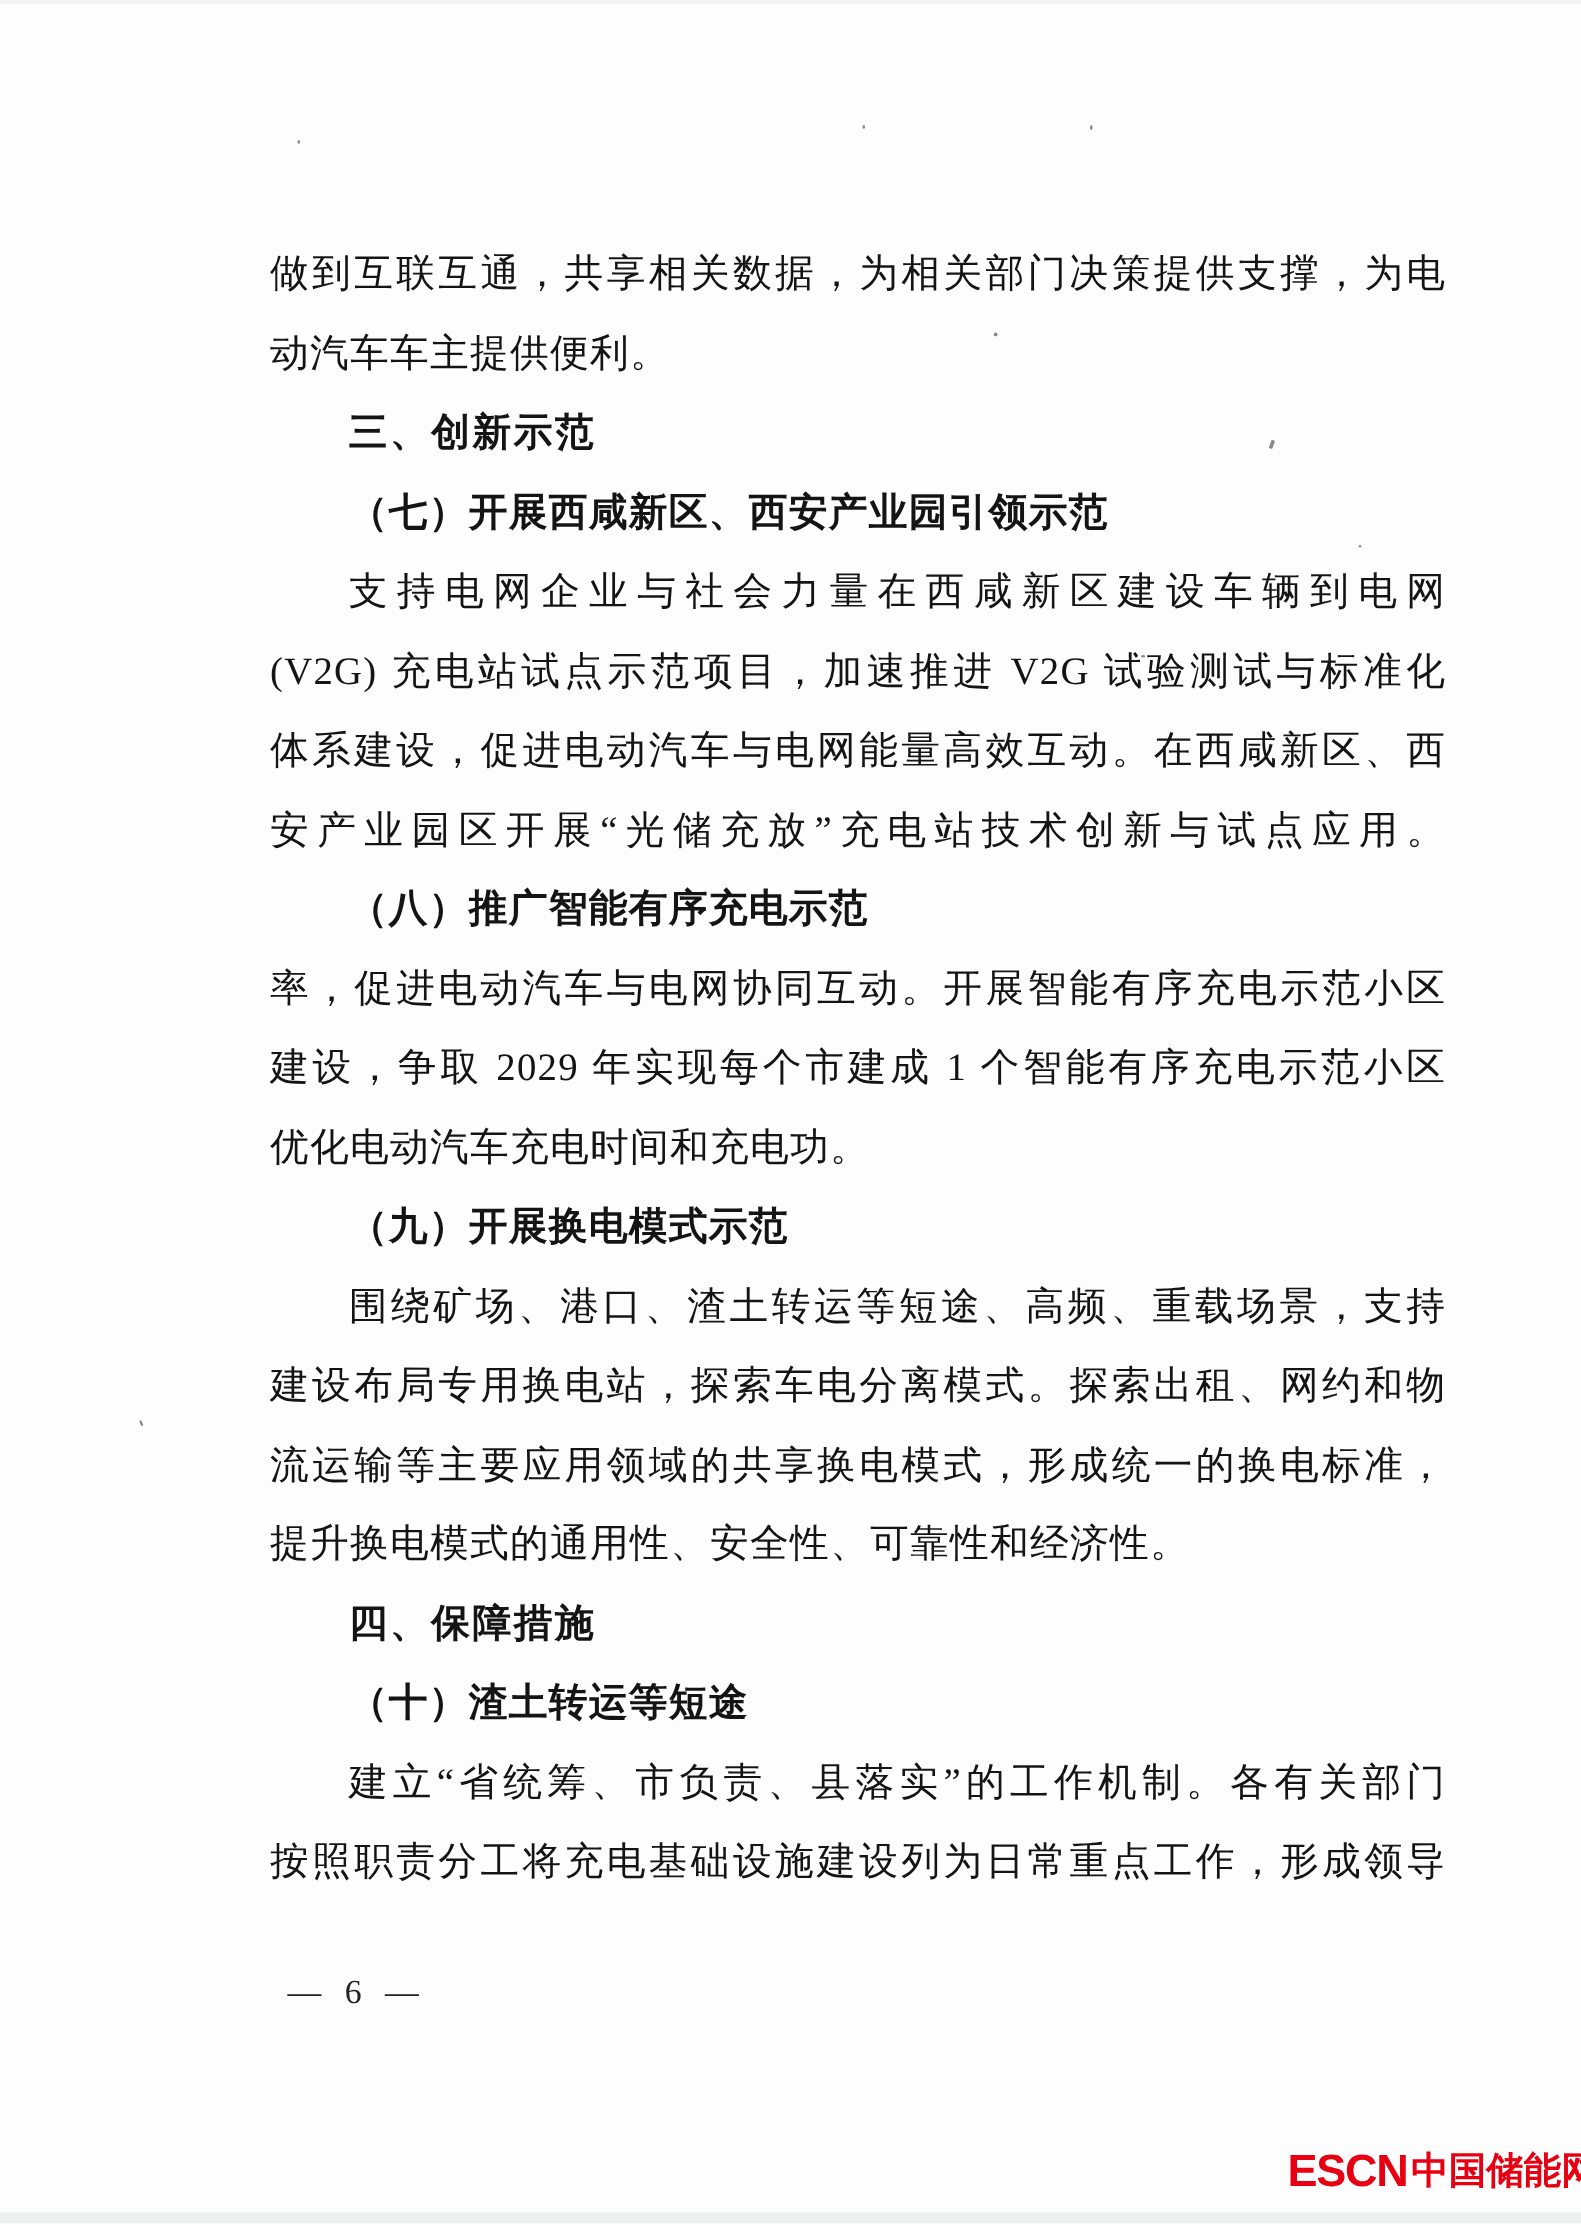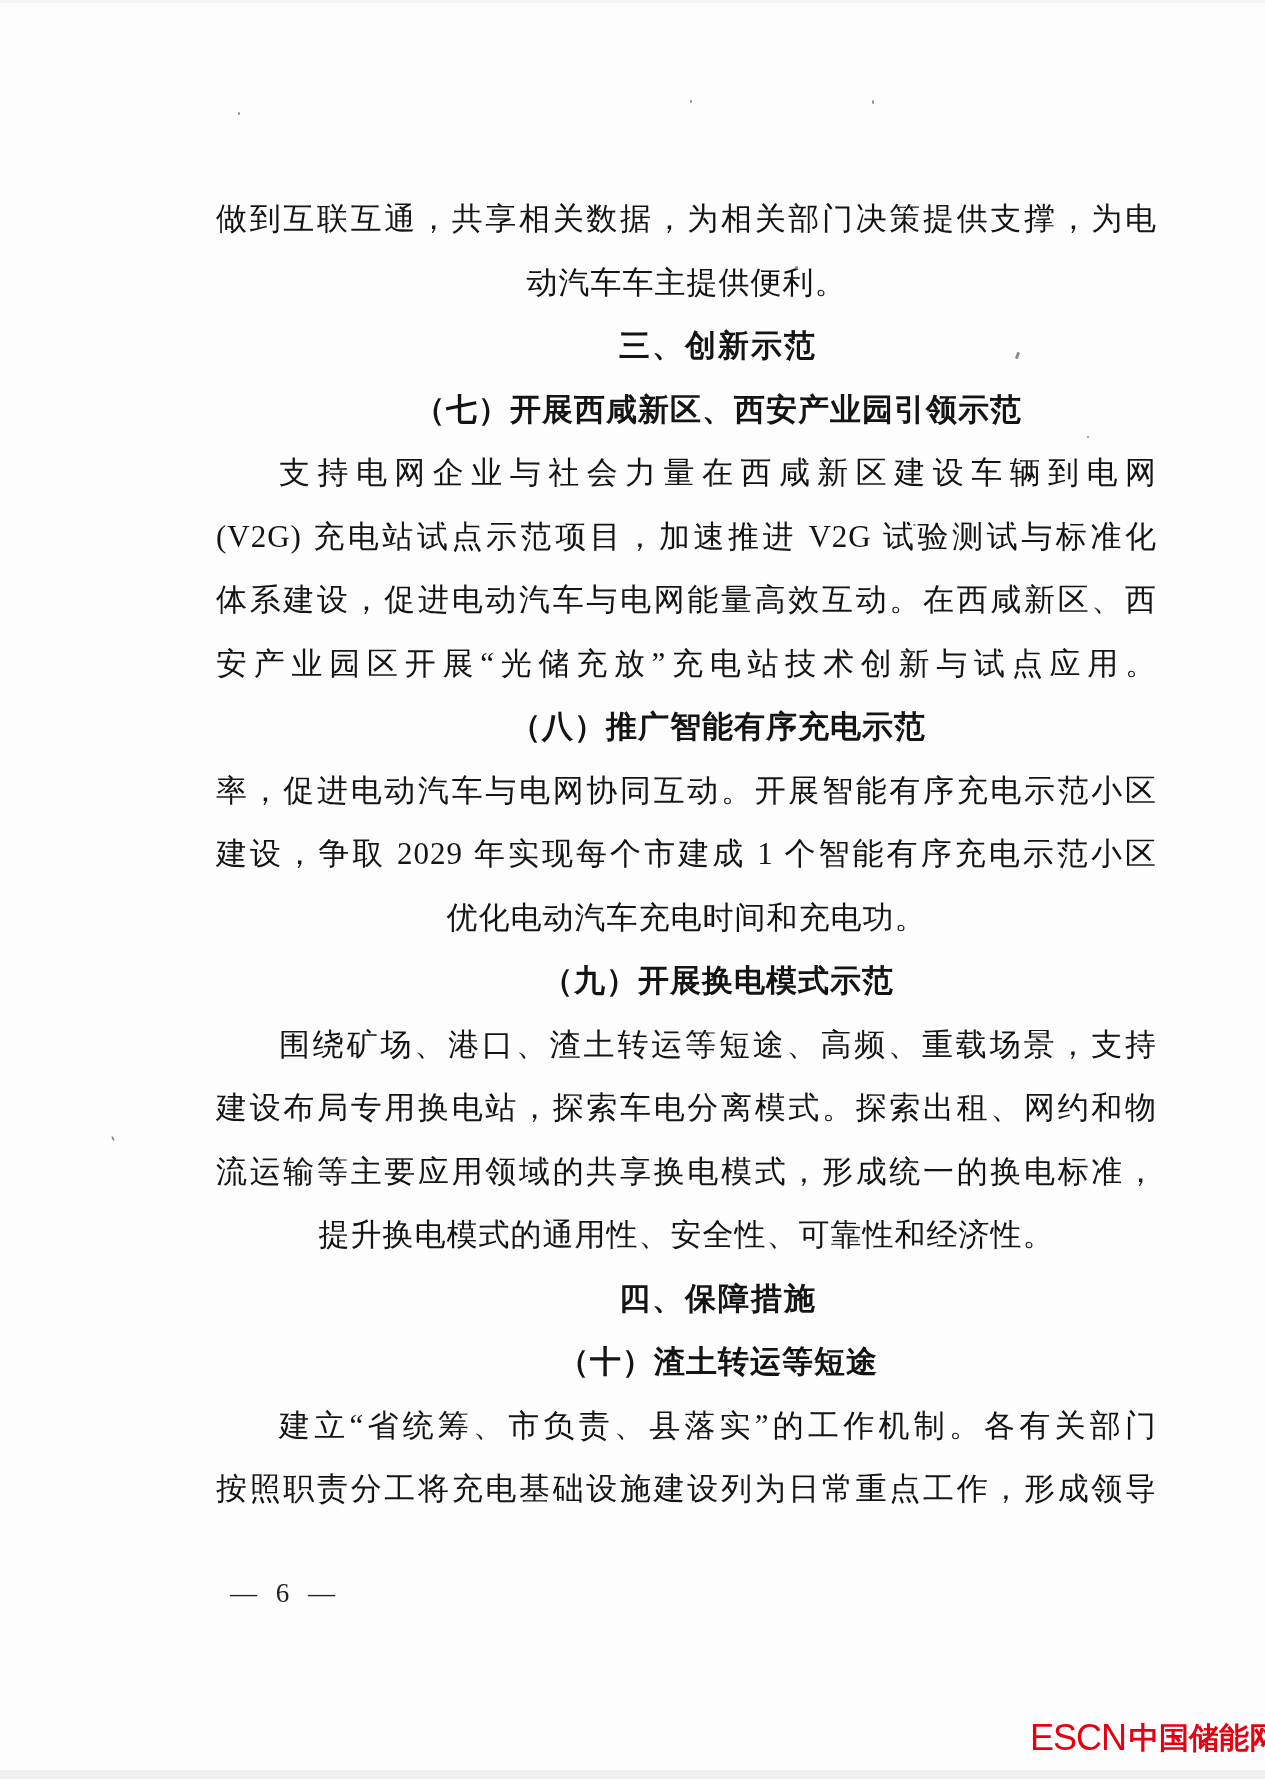--- a/index.html
+++ b/index.html
@@ -26,21 +26,20 @@
     top: 187px;
     width: 941px;
     margin-left: 31px;
   }
   .line {
     height: 63.5px;
     line-height: 63.5px;
     font-size: 31px;
     letter-spacing: 1px;
     white-space: nowrap;
-    text-align: center;
   }
   .line.justify {
     white-space: normal;
     text-align: justify;
     text-align-last: justify;
     overflow: hidden;
   }
   .line.indent { text-indent: 63px; }
   .heading, .subheading { font-weight: 700; }
   .heading { font-family: Liberation Sans, sans-serif; letter-spacing: 2px; }
@@ -58,21 +57,21 @@
     left: 1030px;
     top: 1720px;
     height: 34px;
     line-height: 34px;
     color: #e60012;
     white-space: nowrap;
     font-family: "Liberation Sans", sans-serif;
   }
   .logo .latin {
     font-size: 36px;
-    font-weight: 400;
+    font-weight: 700;
     letter-spacing: -1px;
     vertical-align: middle;
   }
   .logo .cjk {
     font-size: 30px;
     font-weight: 700;
     letter-spacing: 0px;
     vertical-align: middle;
     margin-left: 3px;
   }

